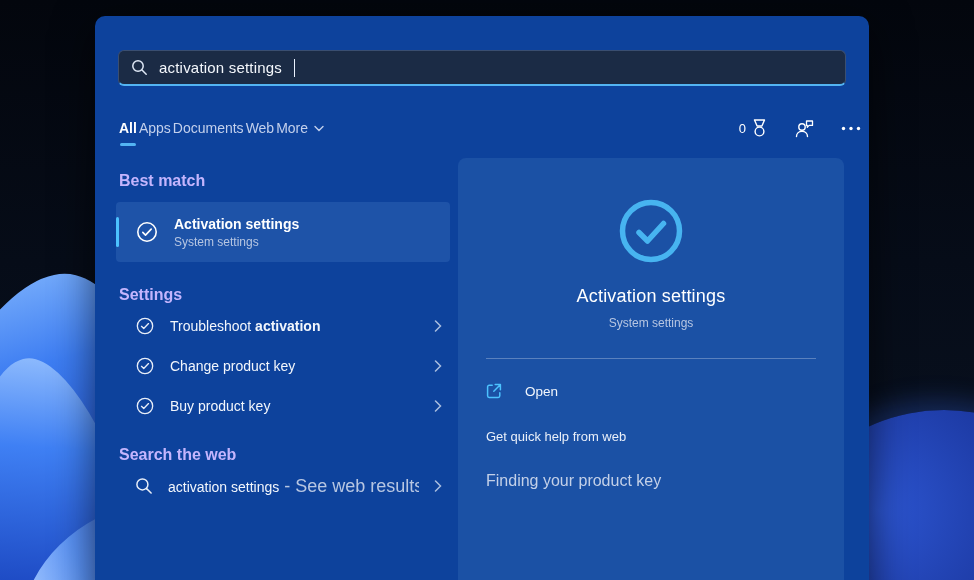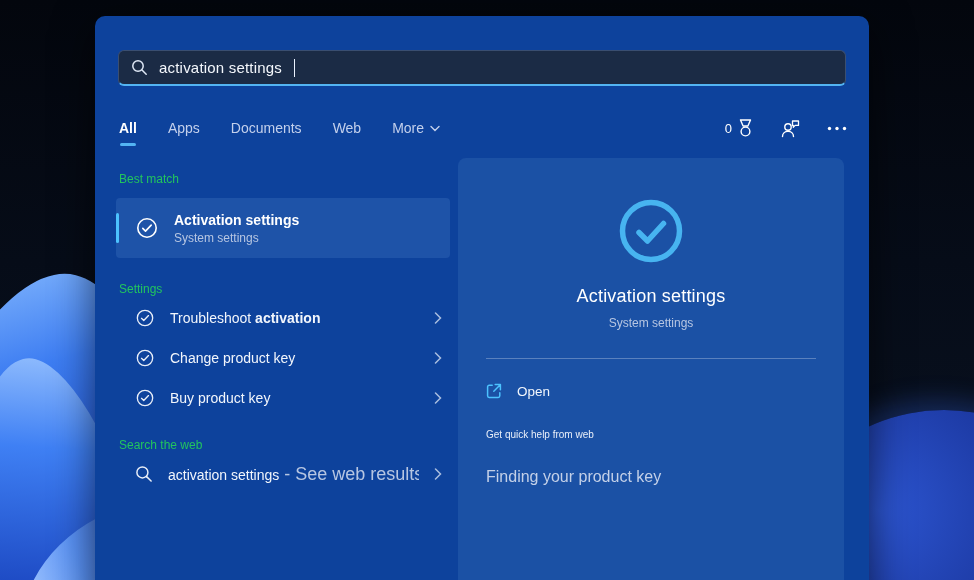--- a/index.html
+++ b/index.html
@@ -50,38 +50,38 @@
     background:#1b2b45; border:1px solid #3a4e70; border-bottom:2px solid #53b4f2;
     border-radius:6px; display:flex; align-items:center; padding:0 12px; gap:11px;
     cursor:text;
   }
   .searchbox svg { flex:0 0 auto; }
   .search-text { font-size:15px; color:#f4f7fc; letter-spacing:.2px; }
   .caret { width:1px; height:18px; background:#eaf2ff; margin-left:1px; }
 
   
   .tabs {
-    position:absolute; left:23px; top:100px; right:22px; height:34px;
-    display:flex; align-items:flex-start; gap:29px; font-size:14px;
+    position:absolute; left:23px; top:100px; right:8px; height:34px;
+    display:flex; align-items:flex-start; font-size:14px;
   }
   .tab { color:#c3d0ec; position:relative; padding:4px 1px 10px; cursor:pointer; display:flex; align-items:center; gap:6px; }
   .tab.active { color:#ffffff; font-weight:700; }
   .tab .bar {
     position:absolute; left:50%; transform:translateX(-50%); bottom:0;
     width:16px; height:3px; border-radius:2px; background:#53b4f2;
   }
   .tabs-spacer { flex:1; }
   .top-icons { display:flex; align-items:center; gap:26px; padding-top:3px; }
   .rewards { display:flex; align-items:center; gap:5px; cursor:pointer; }
   .rewards .count { font-size:13px; color:#fff; }
   .icon-btn { cursor:pointer; display:flex; align-items:center; }
 
   
   .left-col { position:absolute; left:21px; top:150px; width:334px; }
-  .sec-header { font-size:12px; font-weight:400; color:#22c55e; padding:0 0 0 3px; }
+  .sec-header { font-size:16px; font-weight:700; color:#c4b5fd; padding:0 0 0 3px; }
   .bm-header { margin:6px 0 12px; }
 
   .best-item {
     position:relative; height:60px; background:#1e53a8; border-radius:4px;
     display:flex; align-items:center; padding-left:19px; gap:15px; cursor:pointer;
   }
   .best-item::before {
     content:""; position:absolute; left:0; top:15px; width:3px; height:30px;
     border-radius:2px; background:#4cc2ff;
   }
@@ -106,22 +106,22 @@
     background:#1b51a5; border-radius:8px 8px 0 0;
   }
   .panel-hero { display:flex; flex-direction:column; align-items:center; padding-top:40px; }
   .panel-title { font-size:18px; color:#fff; margin-top:22px; letter-spacing:.2px; }
   .panel-sub { font-size:12px; color:#b7c6e2; margin-top:9px; }
   .divider { height:1px; background:rgba(255,255,255,.28); margin:28px 28px 0; }
   .open-row {
     display:flex; align-items:center; gap:15px; margin:16px 16px 0; padding:8px 12px;
     border-radius:4px; cursor:pointer; width:fit-content;
   }
-  .open-label { font-size:13.5px; color:#f2f6fc; }
-  .plink { margin:0 28px; padding:10px 0; font-size:10px; color:#e9eff9; cursor:pointer; }
+  .open-label { font-size:13.5px; color:#f2f6fc;margin-left:8px; }
+  .plink { margin:0 28px; padding:10px 0; font-size:13px; color:#e9eff9; cursor:pointer; }
   .plink.dim { font-size:16px; color:#c3d0e8; }
 </style>
 </head>
 <body>
 
 <div class="bloom bloom-l1"></div>
 <div class="bloom bloom-l2"></div>
 <div class="bloom bloom-l3"></div>
 <div class="bloom bloom-r"></div>
 

